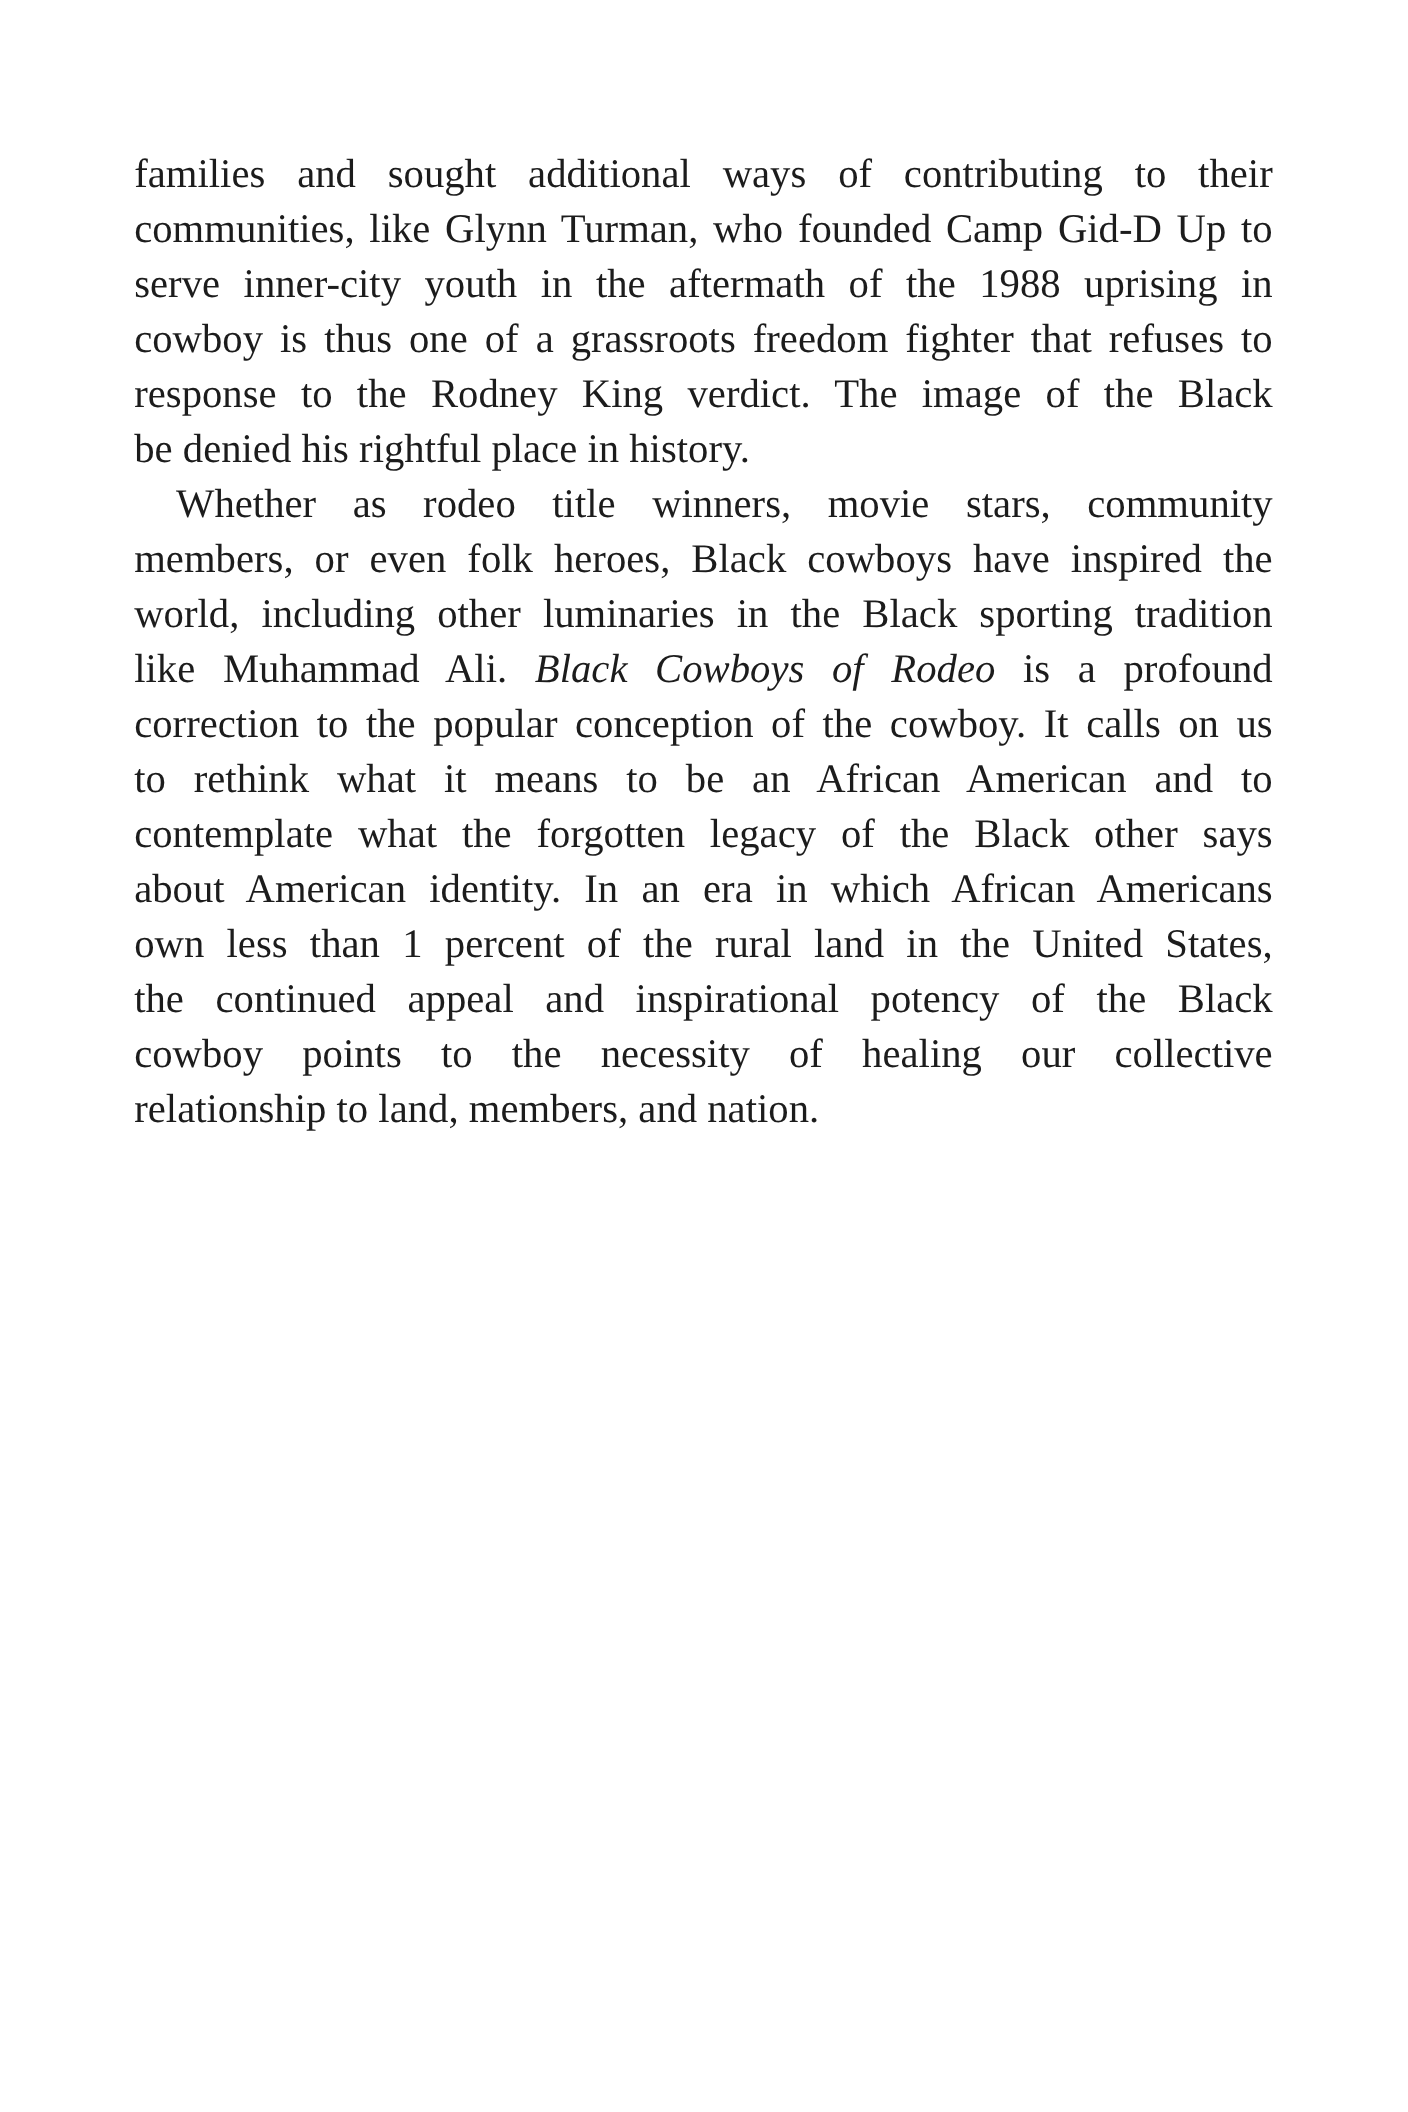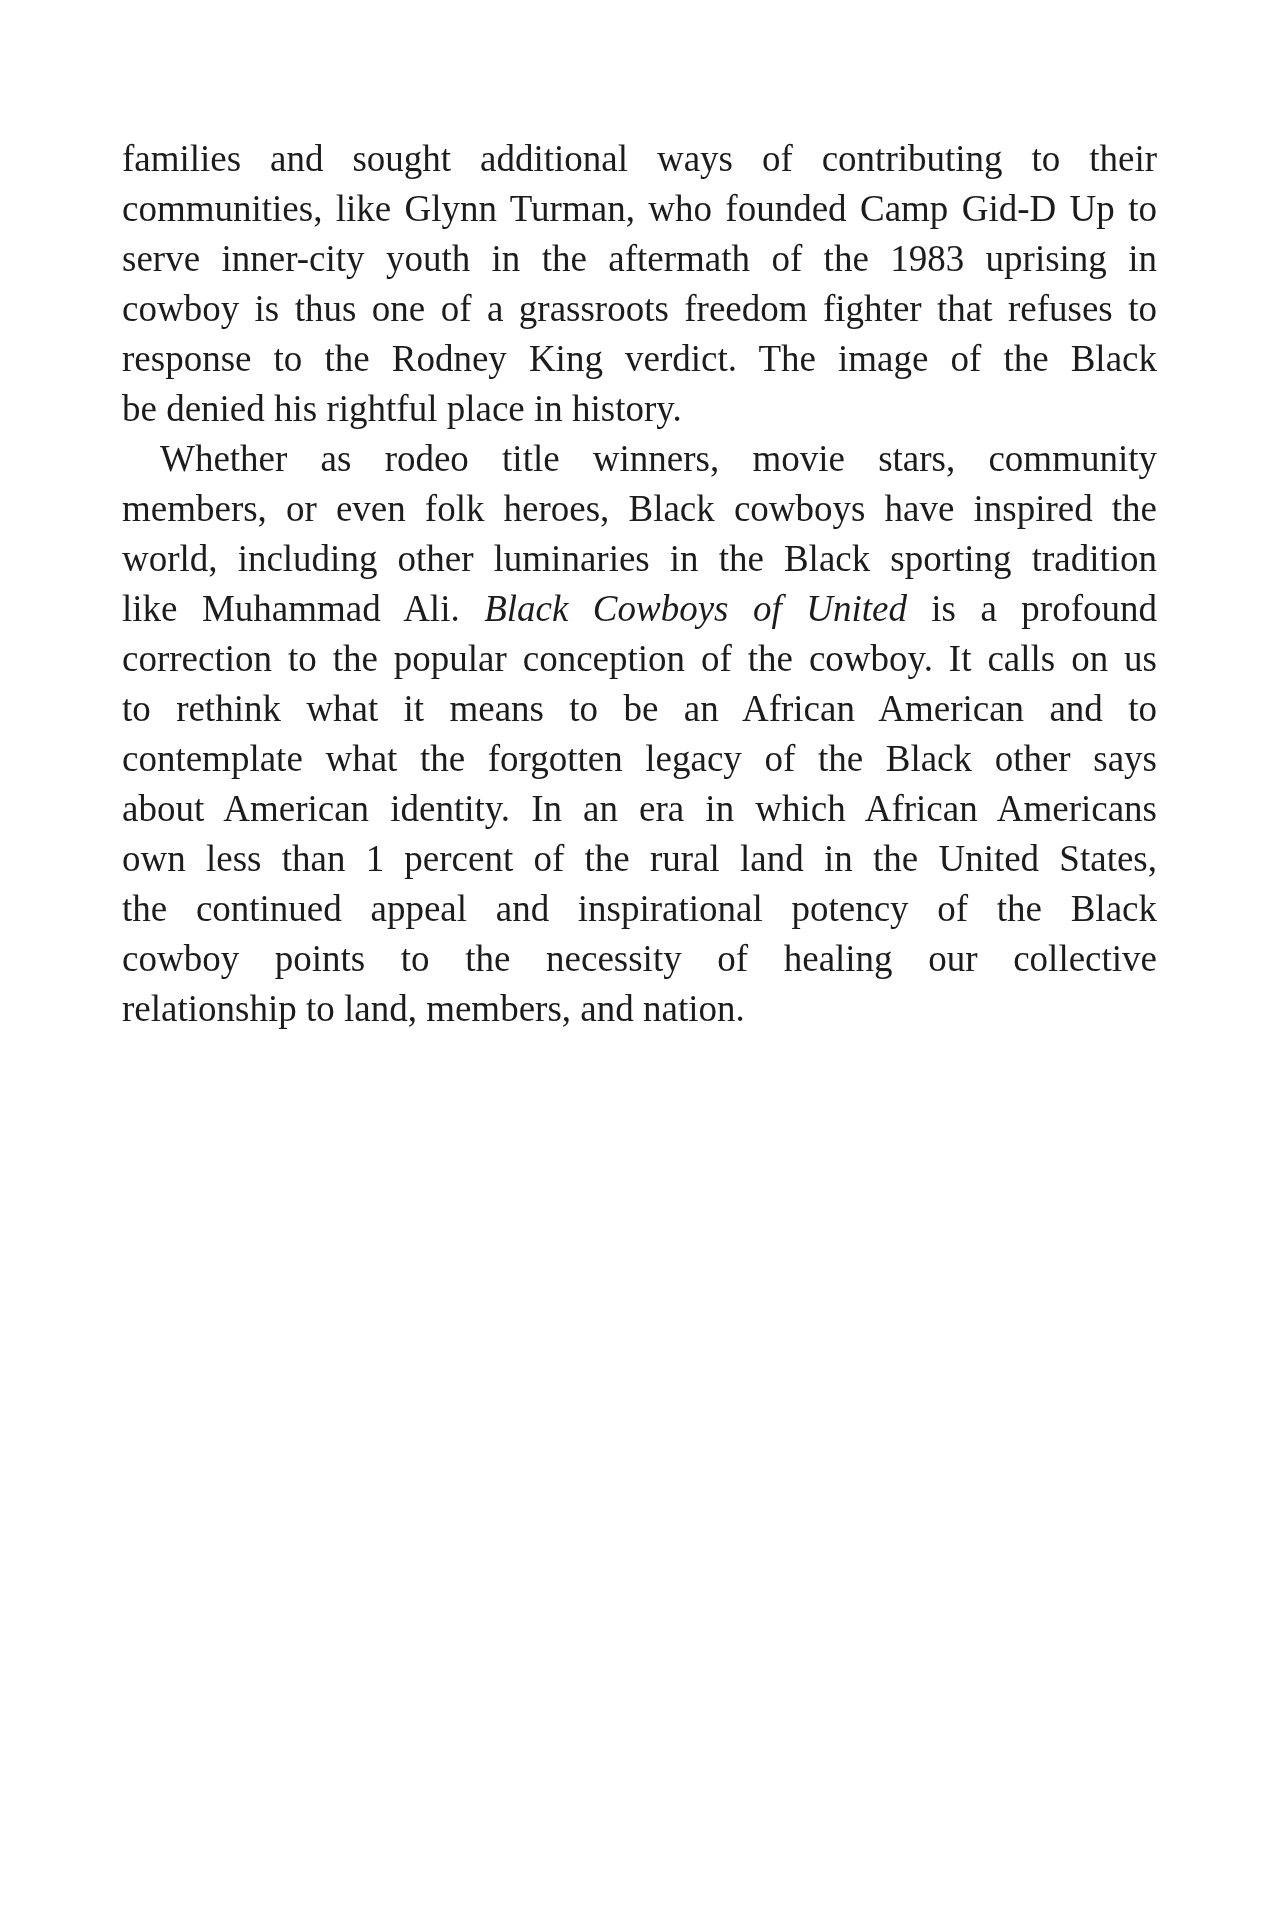--- a/index.html
+++ b/index.html
@@ -54,30 +54,30 @@
   }
 </style>
 </head>
 <body>
 
 <div class="page">
   <main class="text-block" id="text-block">
       <div class="paragraph">
         <div class="line"><span>families and sought additional ways of contributing to their</span></div>
         <div class="line"><span>communities, like Glynn Turman, who founded Camp Gid-D Up to</span></div>
-        <div class="line"><span>serve inner-city youth in the aftermath of the 1983 uprising in</span></div>
+        <div class="line"><span>serve inner-city youth in the aftermath of the 1988 uprising in</span></div>
         <div class="line"><span>cowboy is thus one of a grassroots freedom fighter that refuses to</span></div>
         <div class="line"><span>response to the Rodney King verdict. The image of the Black</span></div>
         <div class="line final"><span>be denied his rightful place in history.</span></div>
       </div>
       <div class="paragraph">
         <div class="line indent"><span>Whether as rodeo title winners, movie stars, community</span></div>
         <div class="line"><span>members, or even folk heroes, Black cowboys have inspired the</span></div>
         <div class="line"><span>world, including other luminaries in the Black sporting tradition</span></div>
-        <div class="line"><span>like Muhammad Ali. </span><span class="italic">Black Cowboys of United</span><span> is a profound</span></div>
+        <div class="line"><span>like Muhammad Ali. </span><span class="italic">Black Cowboys of Rodeo</span><span> is a profound</span></div>
         <div class="line"><span>correction to the popular conception of the cowboy. It calls on us</span></div>
         <div class="line"><span>to rethink what it means to be an African American and to</span></div>
         <div class="line"><span>contemplate what the forgotten legacy of the Black other says</span></div>
         <div class="line"><span>about American identity. In an era in which African Americans</span></div>
         <div class="line"><span>own less than 1 percent of the rural land in the United States,</span></div>
         <div class="line"><span>the continued appeal and inspirational potency of the Black</span></div>
         <div class="line"><span>cowboy points to the necessity of healing our collective</span></div>
         <div class="line final"><span>relationship to land, members, and nation.</span></div>
       </div>
     </main>

